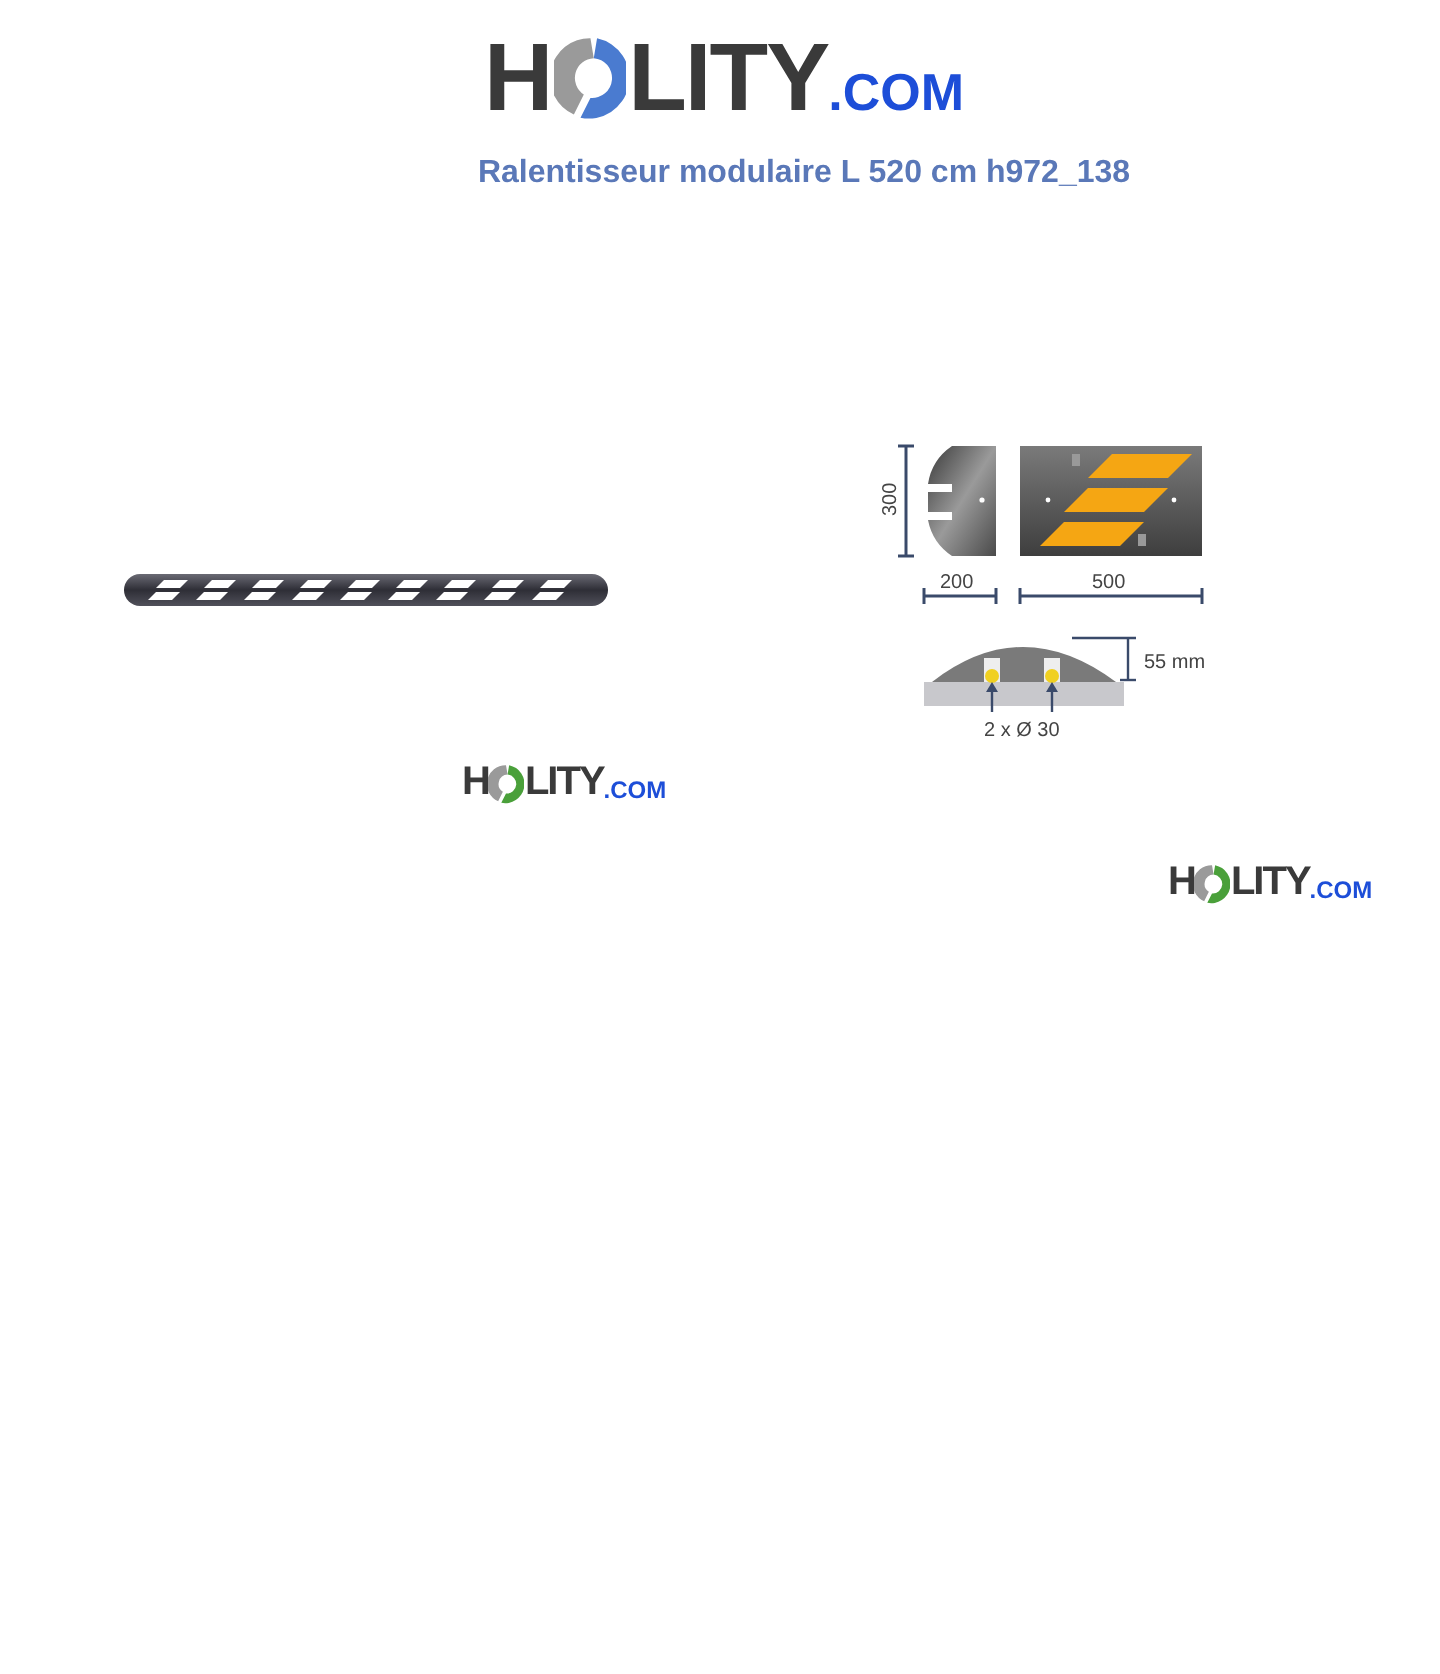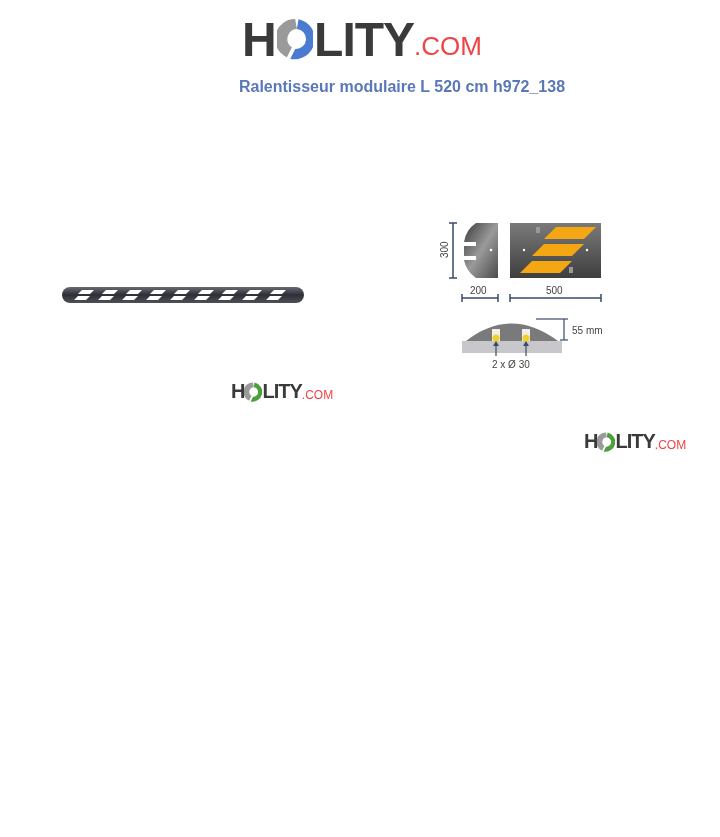--- a/index.html
+++ b/index.html
@@ -1,20 +1,20 @@
 <!DOCTYPE html>
 <html><head>
 <meta charset="utf-8">
 <style>
   html, body { margin:0; padding:0; background:#ffffff; }
   body { width:720px; height:837px; position:relative; overflow:hidden; font-family:"Liberation Sans", sans-serif; }
   .abs { position:absolute; }
   .logo-main { left:242px; top:10px; width:240px; height:58px; display:flex; align-items:center; }
   .logo-text { font-family:"Liberation Sans", sans-serif; font-weight:bold; color:#3a3a3a; letter-spacing:-1px; }
-  .logo-com { font-weight:normal; color:#ef4444; }
+  .logo-com { font-weight:bold; color:#1d4ed8; }
   .title { left:0; width:804px; top:78px; text-align:center; color:#5a78b8; font-weight:bold; font-size:16px; }
   .diag-text { font-family:"Liberation Sans", sans-serif; fill:#444; font-size:10px; }
 </style>
 </head>
 <body>
 
 <div class="abs logo-main">
   <span class="logo-text" style="font-size:48px;">H</span>
   <svg width="44" height="56" viewBox="0 0 44 56" style="margin:0 1px;">
     <path d="M22 4 A24 24 0 0 0 12 50 L18 38 A12 12 0 0 1 24 16 Z" fill="#9a9a9a"></path>

